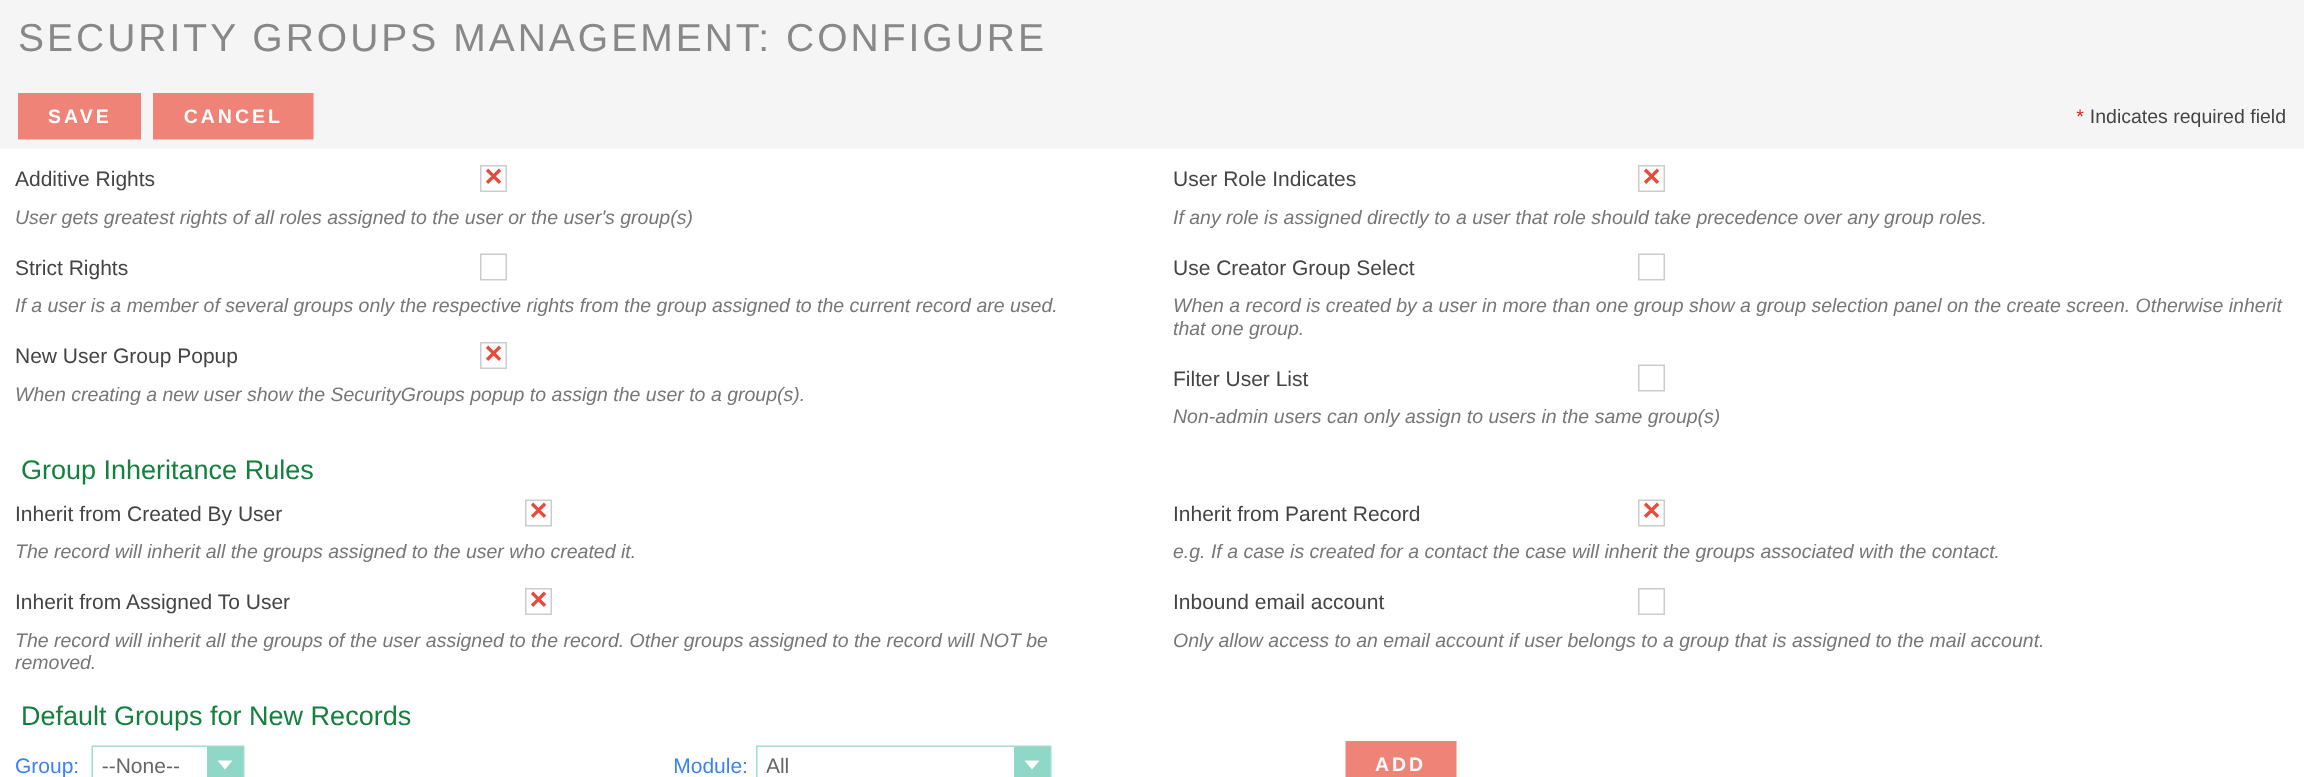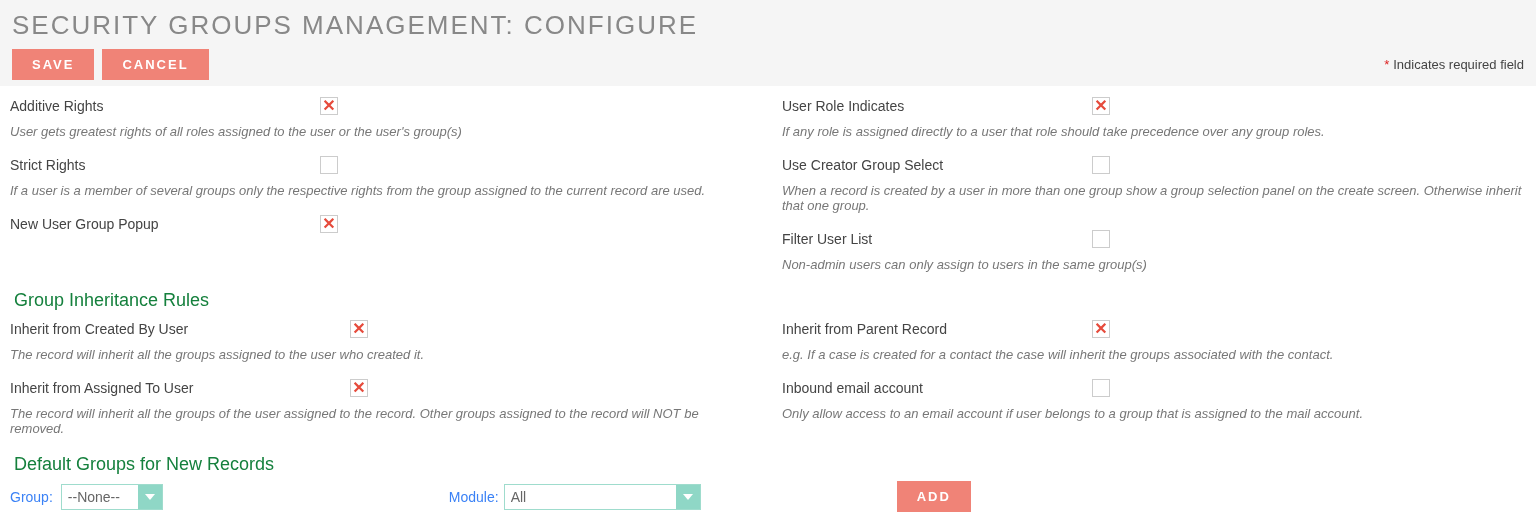--- a/index.html
+++ b/index.html
@@ -13,21 +13,21 @@
   }
   .page-header {
     background: #f5f5f5;
     padding: 10px 12px 6px 12px;
   }
   .page-title {
     font-size: 26px;
     font-weight: 300;
     color: #888;
     letter-spacing: 2px;
-    margin: 0 0 8px 0;
+    margin: 0 0 21px 0;
   }
   .header-row {
     display: flex;
     align-items: center;
     justify-content: space-between;
   }
   .btn-row { display: flex; gap: 8px; }
   .btn {
     background: #f08377;
     color: #fff;
@@ -181,20 +181,21 @@
         <div class="field-desc">If a user is a member of several groups only the respective rights from the group assigned to the current record are used.</div>
       </div>
 
       <div class="field">
         <div class="field-row">
           <span class="field-label">New User Group Popup</span>
           <span class="checkbox-slot checked">
               <span class="x-icon">✕</span>
             </span>
         </div>
+        <div class="field-desc">When creating a new user show the SecurityGroups popup to assign the user to a group(s).</div>
       </div>
 
     </div>
 
     <div class="col right">
 
       <div class="field">
         <div class="field-row">
           <span class="field-label">User Role Indicates</span>
           <span class="checkbox-slot checked">

